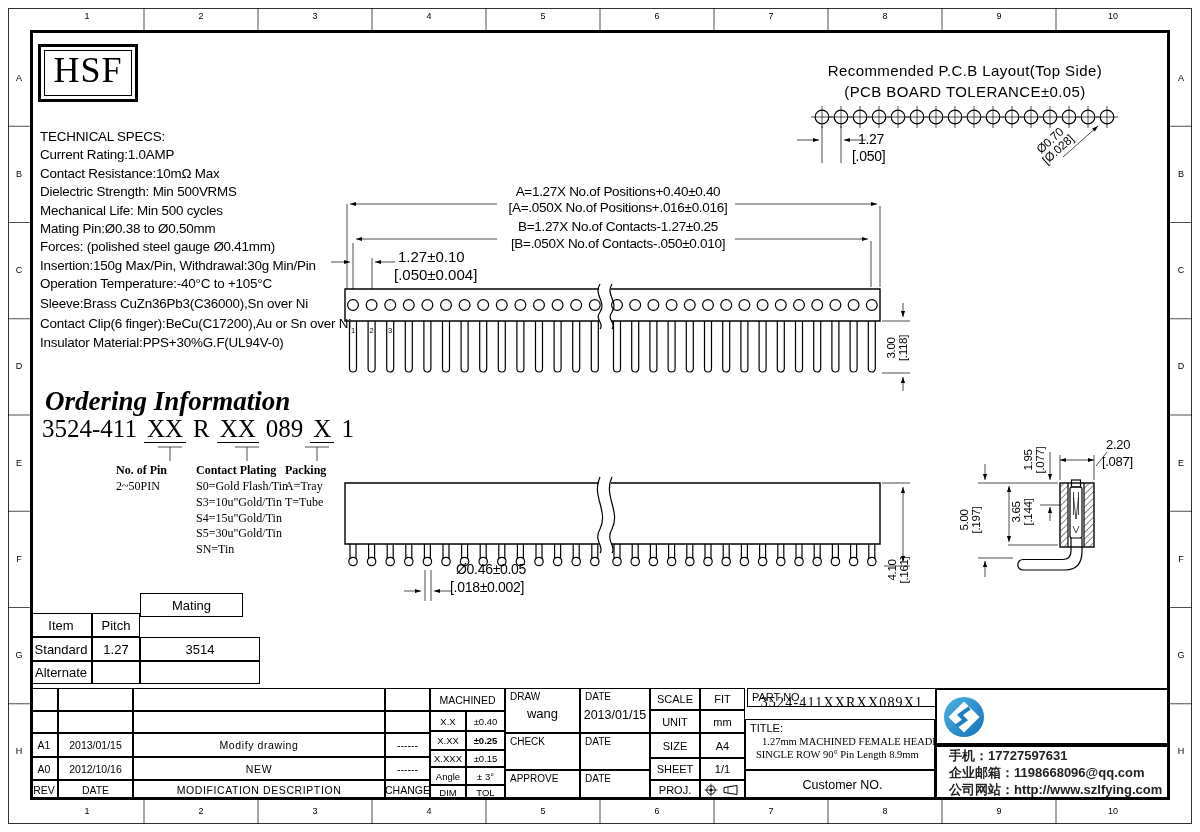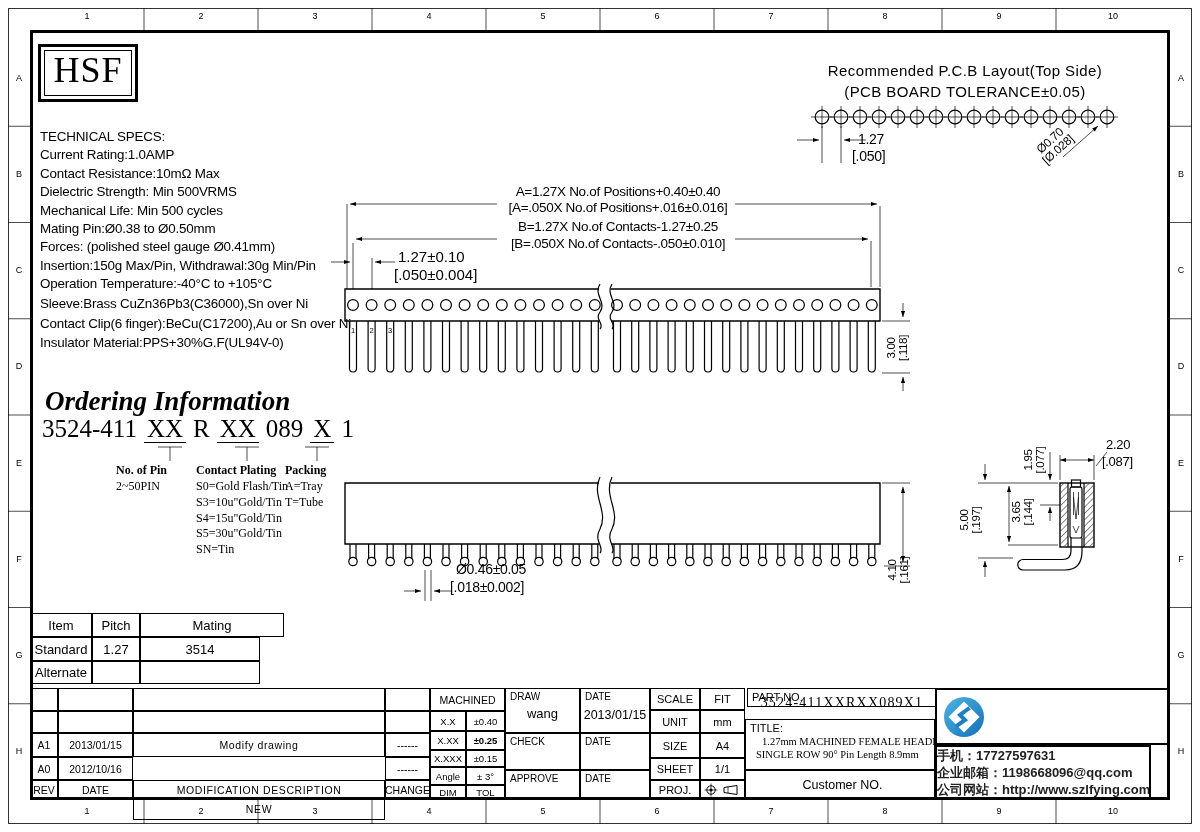--- a/index.html
+++ b/index.html
@@ -443,21 +443,21 @@
           <linearGradient id="lg" x1="0" y1="0" x2="1" y2="1">
         <stop offset="0" stop-color="#4db4e6"></stop>
             <stop offset="1" stop-color="#1470b8"></stop>
       </linearGradient>
         </defs>
       <circle cx="22" cy="22" r="20" fill="url(#lg)"></circle>
       <rect x="11" y="11" width="22" height="22" fill="#fff" transform="rotate(45 22 22)"></rect>
       <path d="M26,14 L18,20 L23,25 L16,30" fill="none" stroke="#1d7fc4" stroke-width="4" stroke-linecap="square"></path>
     </svg>
   </div>
-  <div class="cell" style="left:935px;top:745px;width:216px;height:55px;border-width:2px;flex-direction:column;align-items:flex-start;justify-content:center;padding-left:0">
+  <div class="cell" style="left:935px;top:745px;width:235px;height:55px;border-width:2px;flex-direction:column;align-items:flex-start;justify-content:center;padding-left:12px">
     <div style="font-size:13px;font-weight:bold;color:#222;line-height:17px">手机：17727597631</div>
     <div style="font-size:13px;font-weight:bold;color:#222;line-height:17px">企业邮箱：1198668096@qq.com</div>
     <div style="font-size:13px;font-weight:bold;color:#222;line-height:17px">公司网站：http://www.szlfying.com</div>
   </div>
 
 <div class="t" style="left: 30px; top: 11px; font-size: 9px; width: 114px; text-align: center;">1</div>
     <div class="t" style="left: 30px; top: 806px; font-size: 9px; width: 114px; text-align: center;">1</div>
     <div class="t" style="left: 144px; top: 11px; font-size: 9px; width: 114px; text-align: center;">2</div>
     <div class="t" style="left: 144px; top: 806px; font-size: 9px; width: 114px; text-align: center;">2</div>
     <div class="t" style="left: 258px; top: 11px; font-size: 9px; width: 114px; text-align: center;">3</div>
@@ -510,42 +510,42 @@
     <div class="t" style="left: 196px; top: 479px; font-size: 12px; font-family: &quot;Liberation Serif&quot;, serif;">S0=Gold Flash/Tin</div>
     <div class="t" style="left: 196px; top: 494.8px; font-size: 12px; font-family: &quot;Liberation Serif&quot;, serif;">S3=10u"Gold/Tin</div>
     <div class="t" style="left: 196px; top: 510.6px; font-size: 12px; font-family: &quot;Liberation Serif&quot;, serif;">S4=15u"Gold/Tin</div>
     <div class="t" style="left: 196px; top: 526.4px; font-size: 12px; font-family: &quot;Liberation Serif&quot;, serif;">S5=30u"Gold/Tin</div>
     <div class="t" style="left: 196px; top: 542.2px; font-size: 12px; font-family: &quot;Liberation Serif&quot;, serif;">SN=Tin</div>
     <div class="t" style="left: 285px; top: 463px; font-size: 12px; font-family: &quot;Liberation Serif&quot;, serif; font-weight: bold;">Packing</div>
     <div class="t" style="left: 285px; top: 479px; font-size: 12px; font-family: &quot;Liberation Serif&quot;, serif;">A=Tray</div>
     <div class="t" style="left: 285px; top: 494.8px; font-size: 12px; font-family: &quot;Liberation Serif&quot;, serif;">T=Tube</div>
     <div class="cell" style="left: 30px; top: 613px; width: 62px; height: 24px; font-size: 13px;">Item</div>
     <div class="cell" style="left: 92px; top: 613px; width: 48px; height: 24px; font-size: 13px;">Pitch</div>
-    <div class="cell" style="left: 140px; top: 613px; width: 144px; height: 24px; font-size: 13px;">Mating</div>
+    <div class="cell" style="left: 140px; top: 593px; width: 103px; height: 24px; font-size: 13px;">Mating</div>
     <div class="cell" style="left: 30px; top: 637px; width: 62px; height: 24px; font-size: 13px;">Standard</div>
     <div class="cell" style="left: 92px; top: 637px; width: 48px; height: 24px; font-size: 13px;">1.27</div>
     <div class="cell" style="left: 140px; top: 637px; width: 120px; height: 24px; font-size: 13px;">3514</div>
     <div class="cell" style="left: 30px; top: 661px; width: 62px; height: 23px; font-size: 13px;">Alternate</div>
     <div class="cell" style="left: 92px; top: 661px; width: 48px; height: 23px; font-size: 13px;"></div>
     <div class="cell" style="left: 140px; top: 661px; width: 120px; height: 23px; font-size: 13px;"></div>
     <div class="cell" style="left: 30px; top: 688px; width: 28px; height: 23px; font-size: 10.5px;"></div>
     <div class="cell" style="left: 58px; top: 688px; width: 75px; height: 23px; font-size: 10.5px;"></div>
     <div class="cell" style="left: 133px; top: 688px; width: 252px; height: 23px; font-size: 10.5px; letter-spacing: 0.6px;"></div>
     <div class="cell" style="left: 385px; top: 688px; width: 45px; height: 23px; font-size: 10.5px;"></div>
     <div class="cell" style="left: 30px; top: 711px; width: 28px; height: 22px; font-size: 10.5px;"></div>
     <div class="cell" style="left: 58px; top: 711px; width: 75px; height: 22px; font-size: 10.5px;"></div>
     <div class="cell" style="left: 133px; top: 711px; width: 252px; height: 22px; font-size: 10.5px; letter-spacing: 0.6px;"></div>
     <div class="cell" style="left: 385px; top: 711px; width: 45px; height: 22px; font-size: 10.5px;"></div>
     <div class="cell" style="left: 30px; top: 733px; width: 28px; height: 24px; font-size: 10.5px;">A1</div>
     <div class="cell" style="left: 58px; top: 733px; width: 75px; height: 24px; font-size: 10.5px;">2013/01/15</div>
     <div class="cell" style="left: 133px; top: 733px; width: 252px; height: 24px; font-size: 10.5px; letter-spacing: 0.6px;">Modify drawing</div>
     <div class="cell" style="left: 385px; top: 733px; width: 45px; height: 24px; font-size: 10.5px;">------</div>
     <div class="cell" style="left: 30px; top: 757px; width: 28px; height: 23px; font-size: 10.5px;">A0</div>
     <div class="cell" style="left: 58px; top: 757px; width: 75px; height: 23px; font-size: 10.5px;">2012/10/16</div>
-    <div class="cell" style="left: 133px; top: 757px; width: 252px; height: 23px; font-size: 10.5px; letter-spacing: 0.6px; margin-top: 40px;">NEW</div>
+    <div class="cell" style="left: 133px; top: 757px; width: 252px; height: 23px; font-size: 10.5px; letter-spacing: 0.6px;">NEW</div>
     <div class="cell" style="left: 385px; top: 757px; width: 45px; height: 23px; font-size: 10.5px;">------</div>
     <div class="cell" style="left: 30px; top: 780px; width: 28px; height: 20px; font-size: 10.5px;">REV</div>
     <div class="cell" style="left: 58px; top: 780px; width: 75px; height: 20px; font-size: 10.5px;">DATE</div>
     <div class="cell" style="left: 133px; top: 780px; width: 252px; height: 20px; font-size: 10.5px; letter-spacing: 0.6px;">MODIFICATION DESCRIPTION</div>
     <div class="cell" style="left: 385px; top: 780px; width: 45px; height: 20px; font-size: 10.5px;">CHANGE</div>
     <div class="cell" style="left: 430px; top: 688px; width: 75px; height: 23px; font-size: 10.5px;">MACHINED</div>
     <div class="cell" style="left: 430px; top: 711px; width: 36px; height: 20px; font-size: 9.5px;">X.X</div>
     <div class="cell" style="left: 466px; top: 711px; width: 39px; height: 20px; font-size: 9.5px;">±0.40</div>
     <div class="cell" style="left: 430px; top: 731px; width: 36px; height: 19px; font-size: 9.5px;">X.XX</div>
     <div class="cell" style="left: 466px; top: 731px; width: 39px; height: 19px; font-size: 9.5px; font-weight: bold;">±0.25</div>

